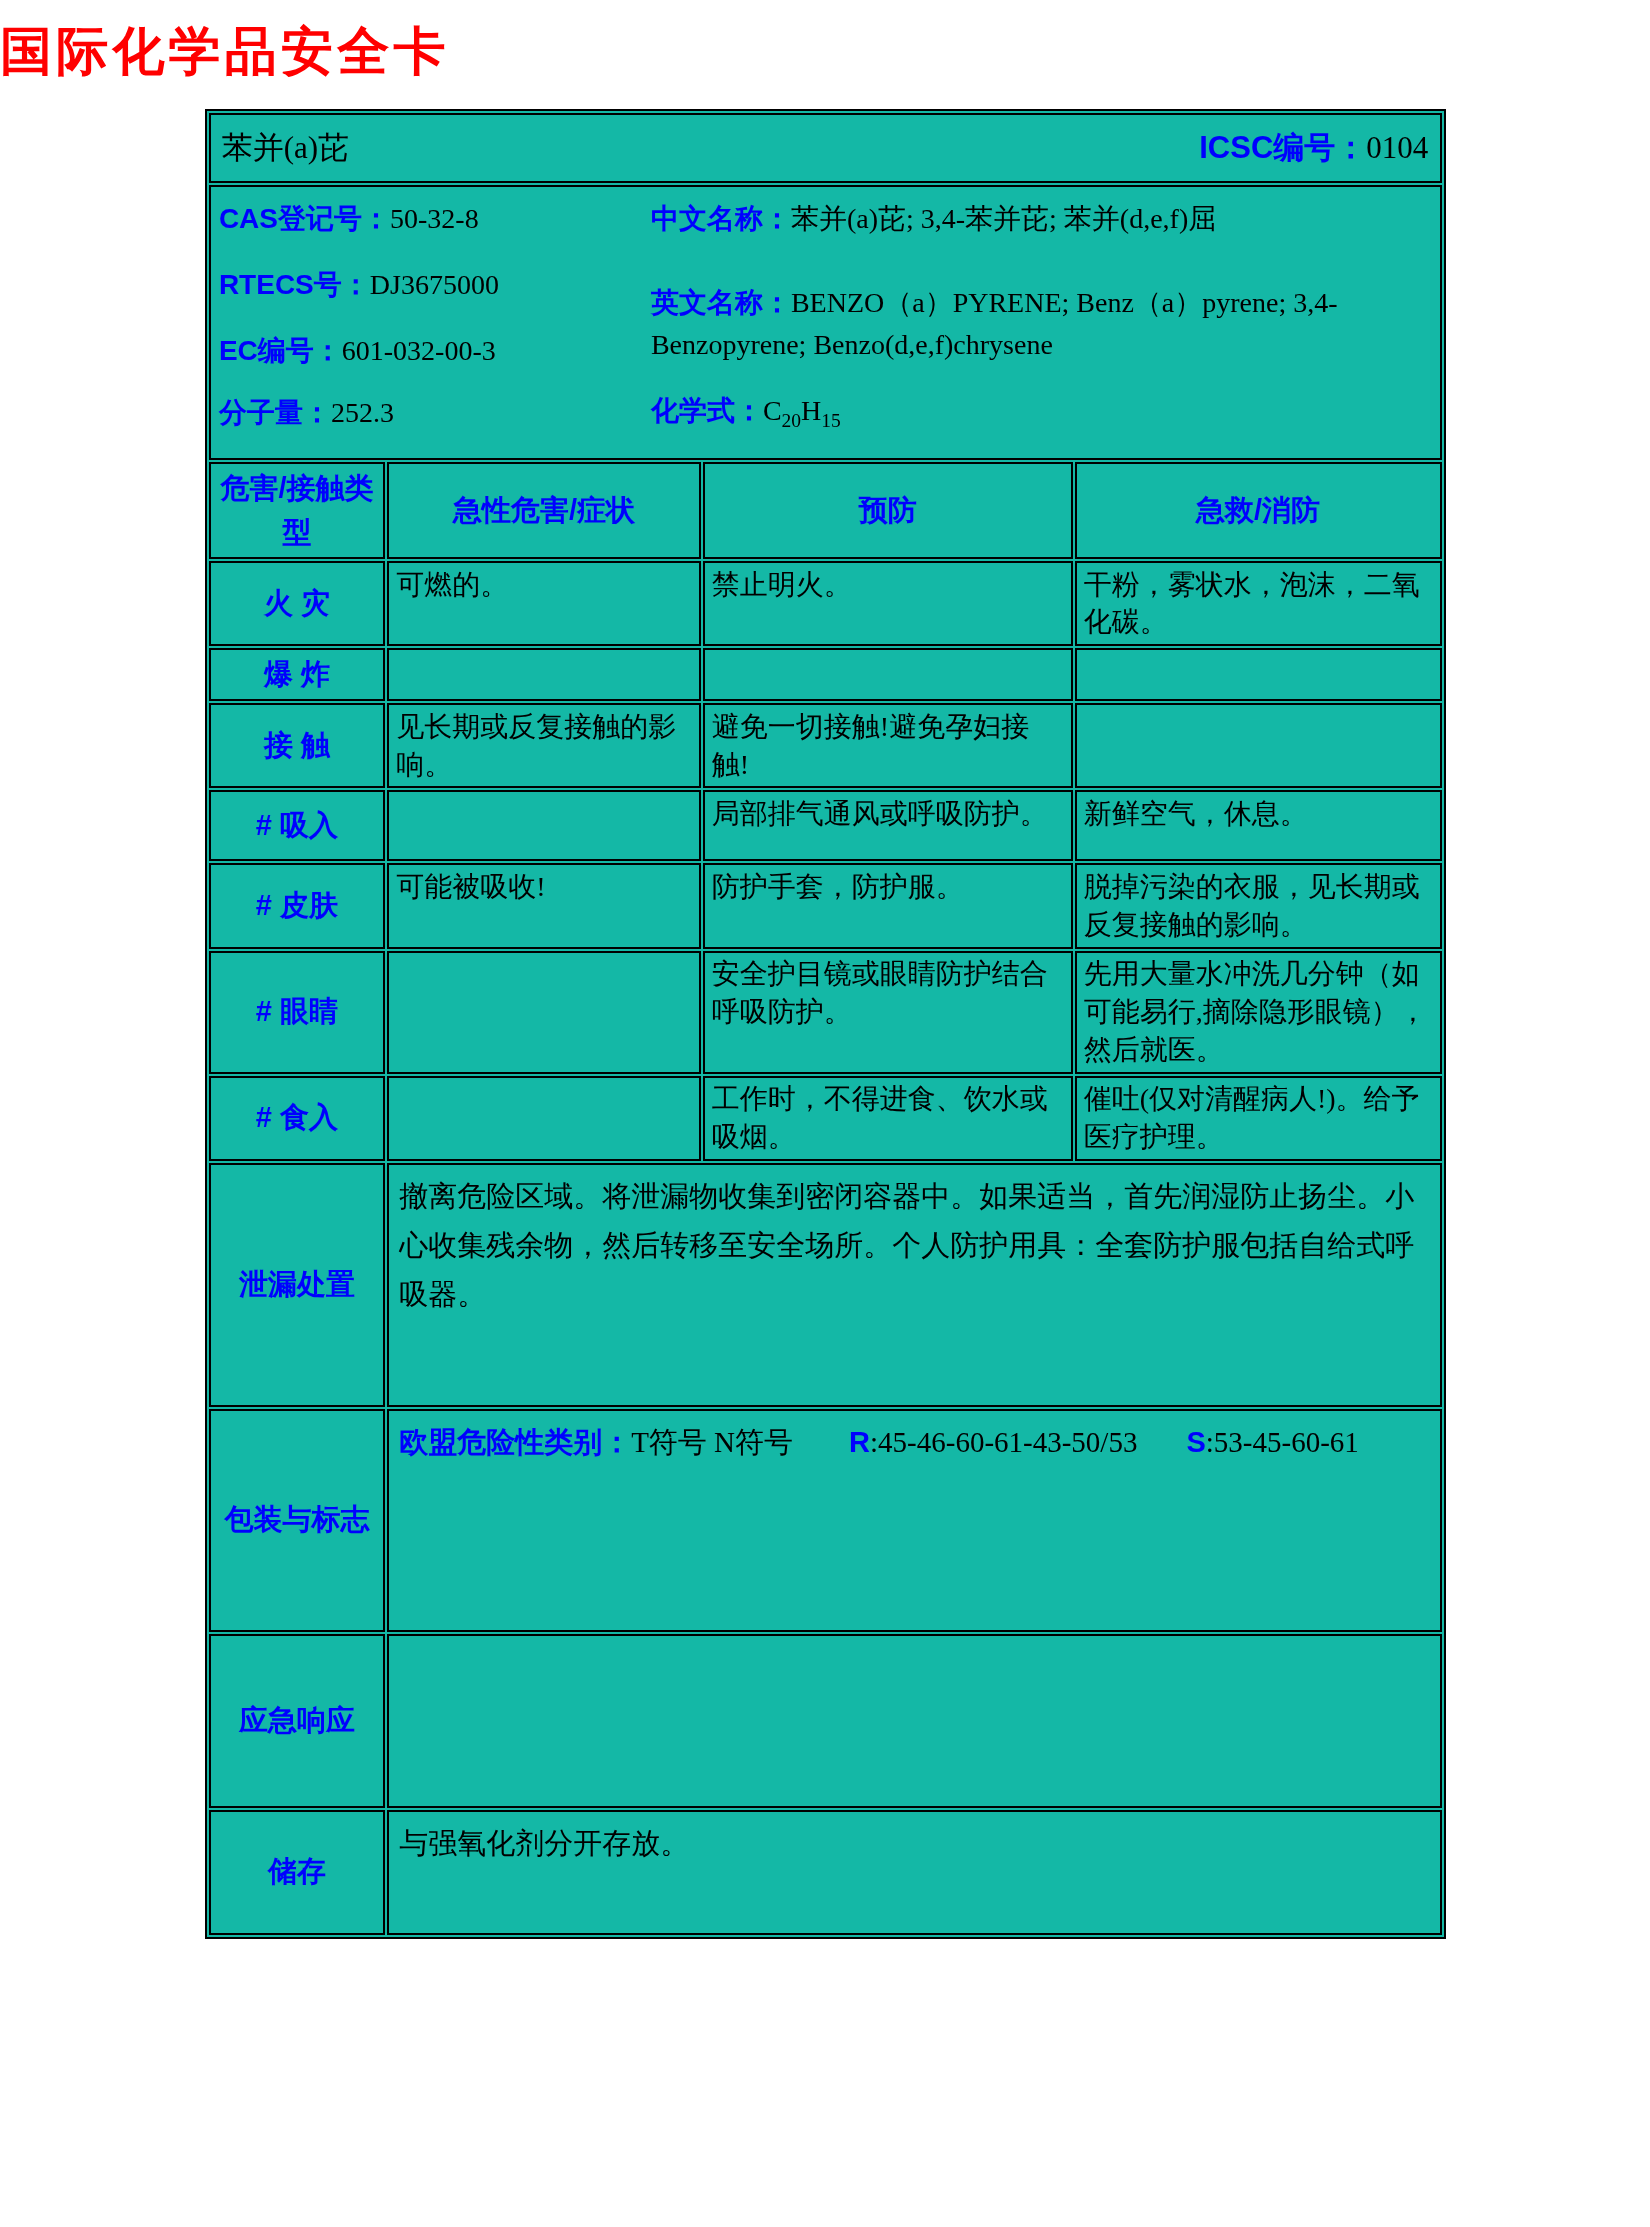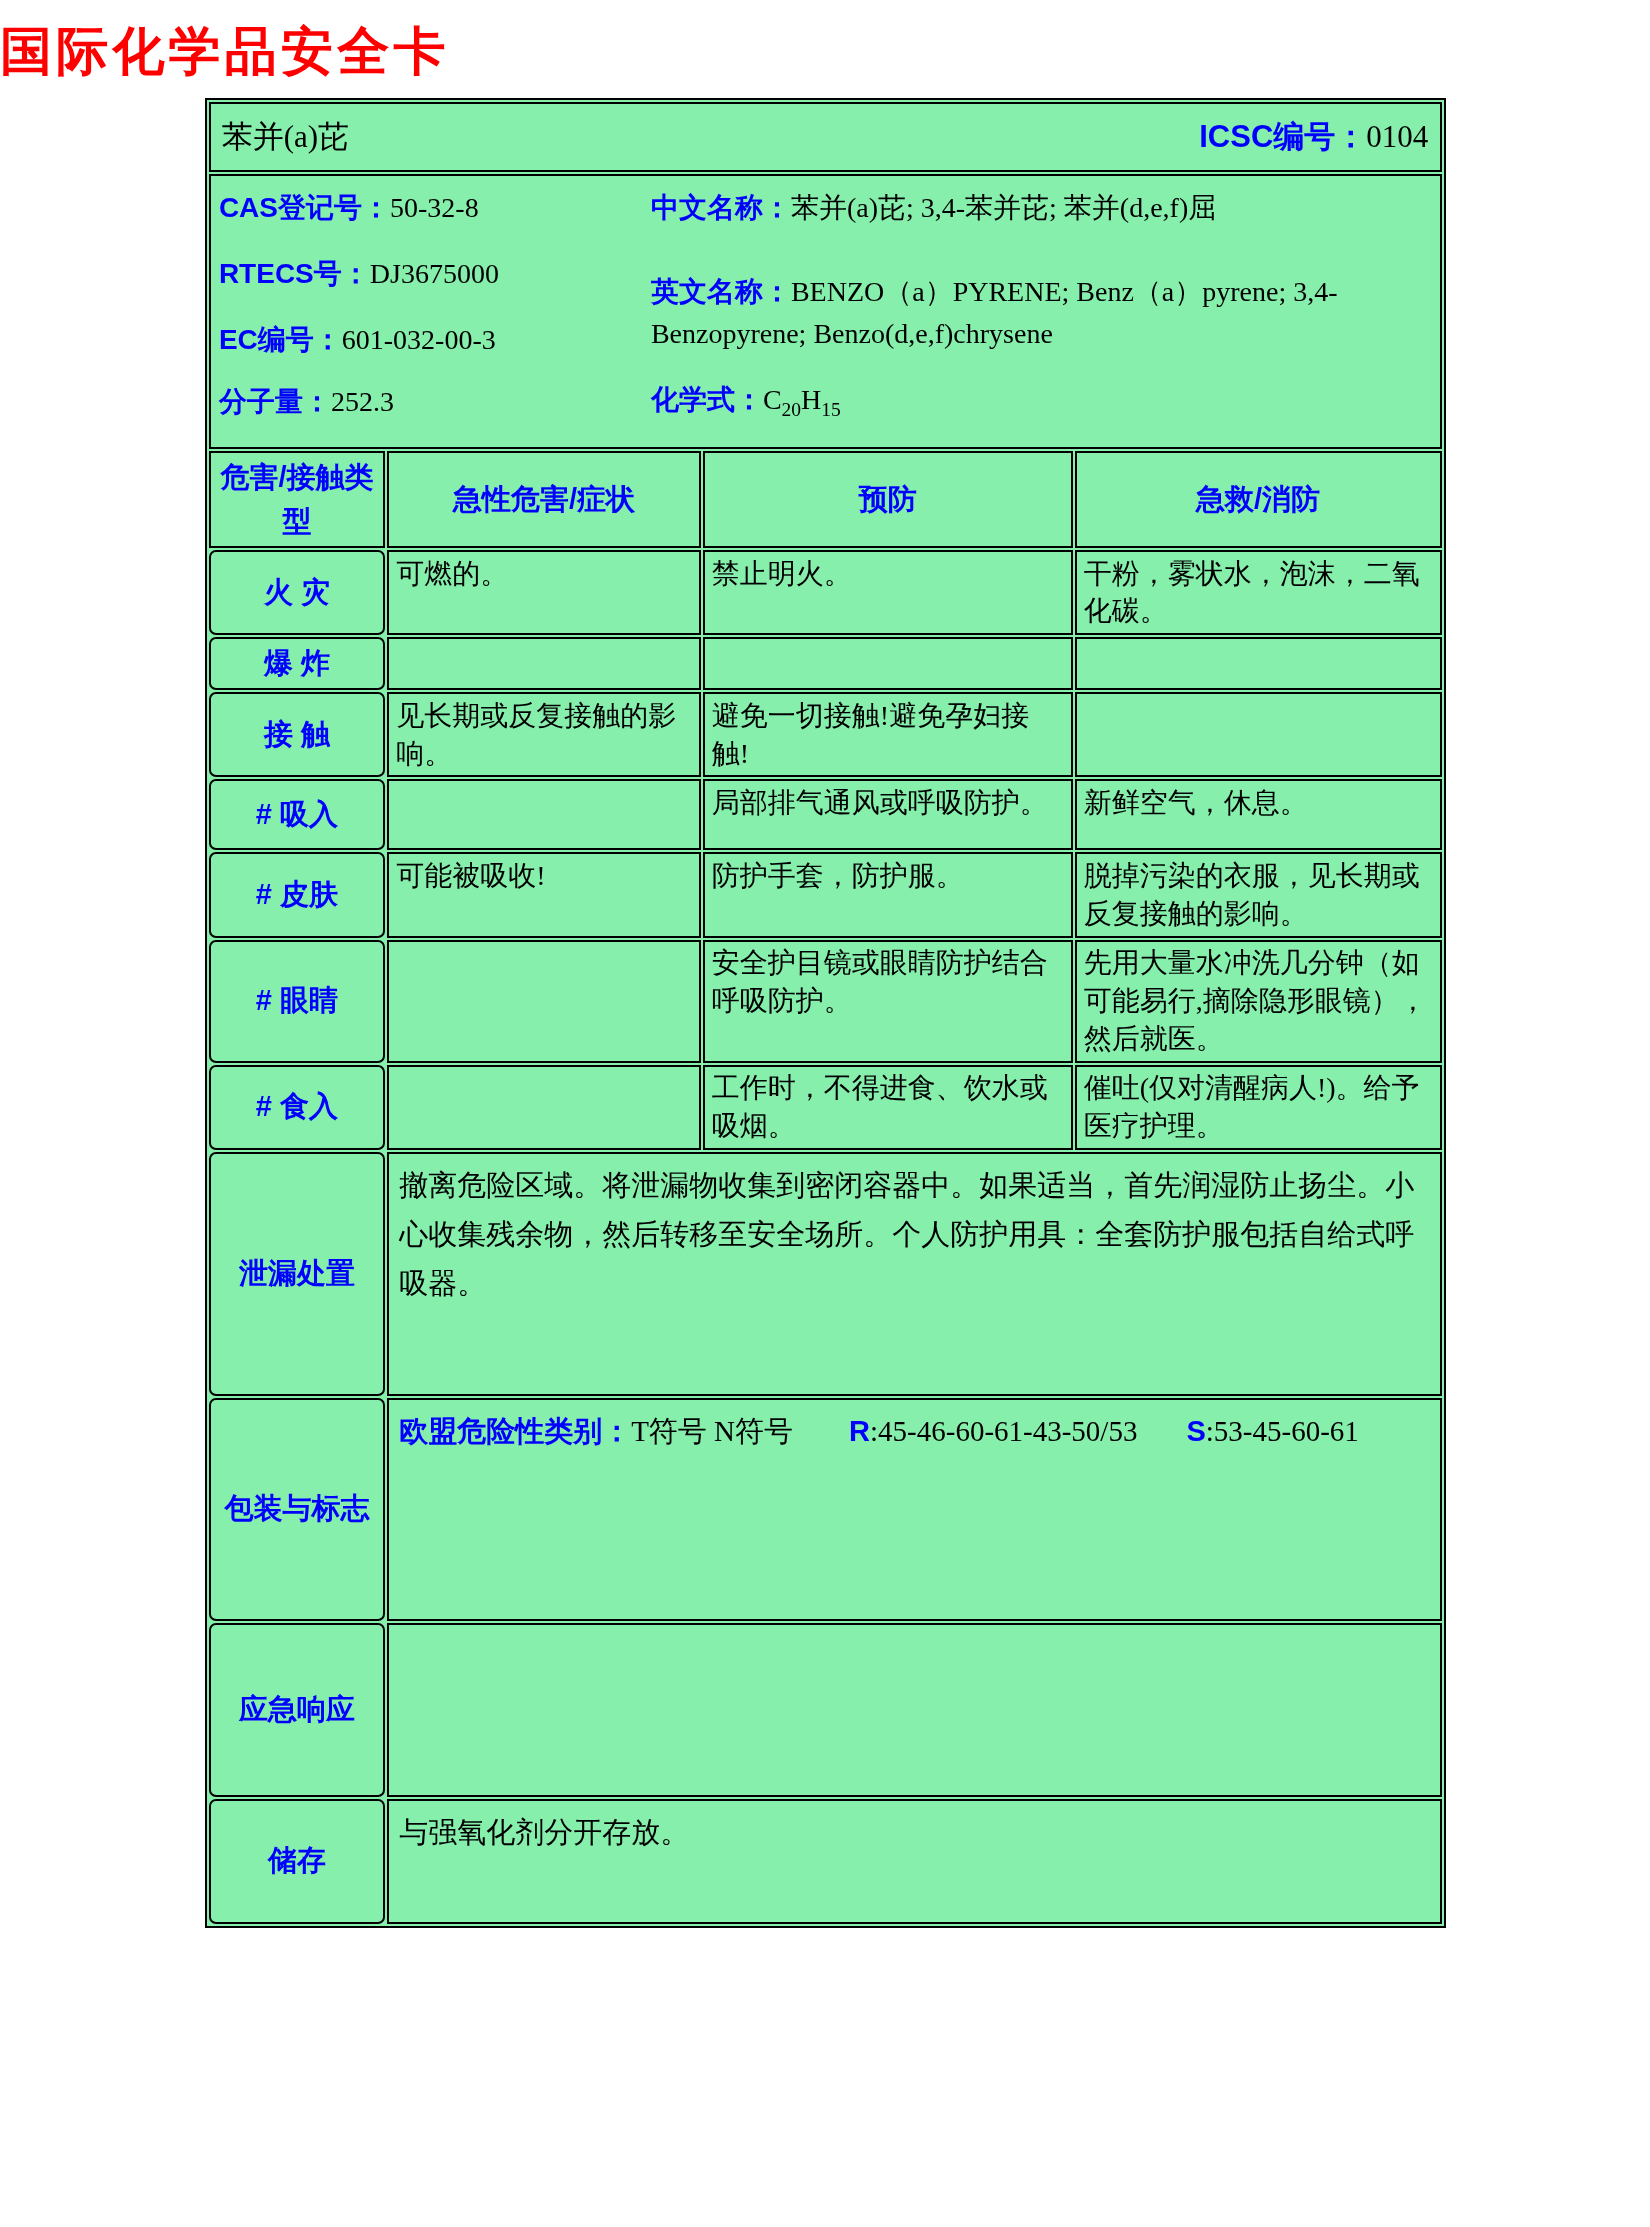--- a/index.html
+++ b/index.html
@@ -14,26 +14,26 @@
     text-align: left;
     color: #ff0000;
     font-weight: bold;
     font-size: 52px;
     letter-spacing: 4.2px;
     padding-top: 16.7px;
     font-family: "Liberation Serif", serif;
   }
   table.card {
     width: 1241px;
-    margin: 11px auto 0 auto;
+    margin: 22px auto 0 auto;
     border: 2.8px solid #000000;
     border-collapse: separate;
     border-spacing: 2.8px;
     table-layout: fixed;
-    background: #86efac;
+    background: #14b8a6;
   }
   td {
     border: 2.1px solid #000000;
     vertical-align: top;
     font-size: 28px;
     line-height: 1.35;
     padding: 2.8px 7px;
     overflow: hidden;
     word-break: break-word;
   }
@@ -44,21 +44,20 @@
     text-align: center;
   }
   td.rowlab {
     color: #0000ff;
     font-weight: bold;
     font-family: "Liberation Sans", sans-serif;
     text-align: center;
     vertical-align: middle;
     font-size: 29px;
     line-height: 1.5;
-    border-radius: 7px;
   }
   tr.thead td {
     color: #0000ff;
     font-weight: bold;
     font-family: "Liberation Sans", sans-serif;
     text-align: center;
     vertical-align: middle;
     font-size: 29px;
     line-height: 1.5;
   }

